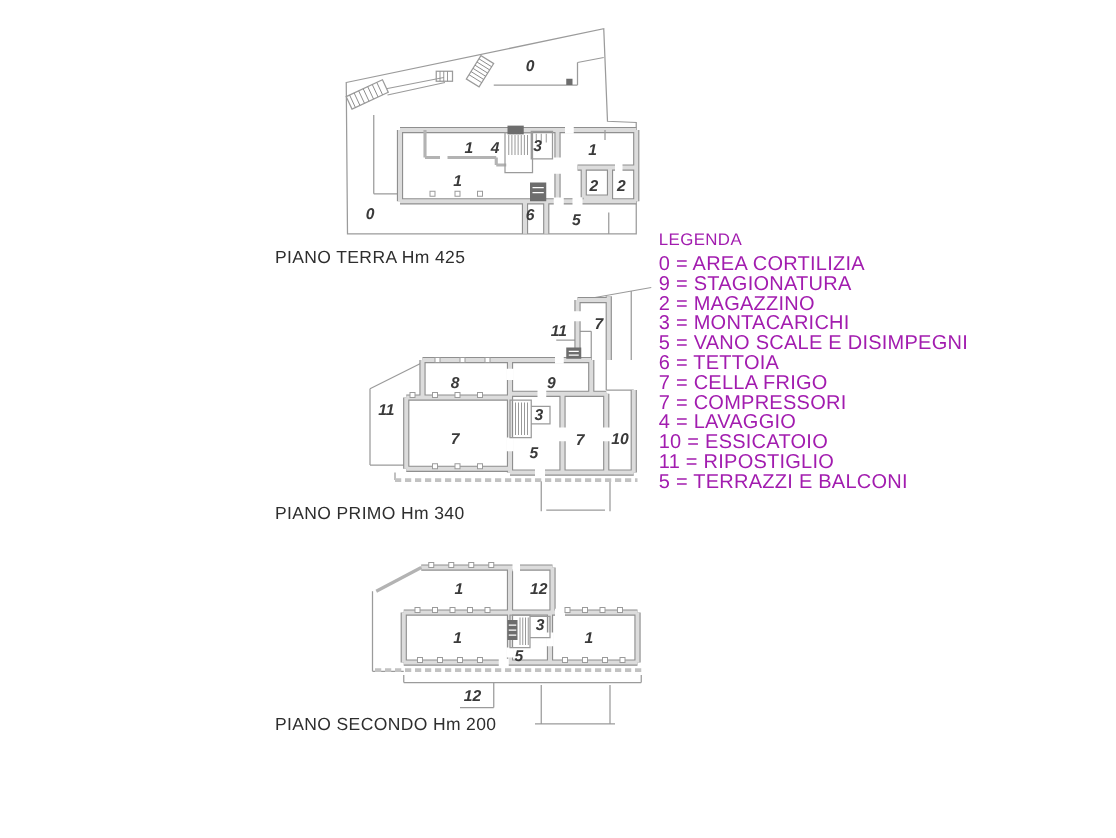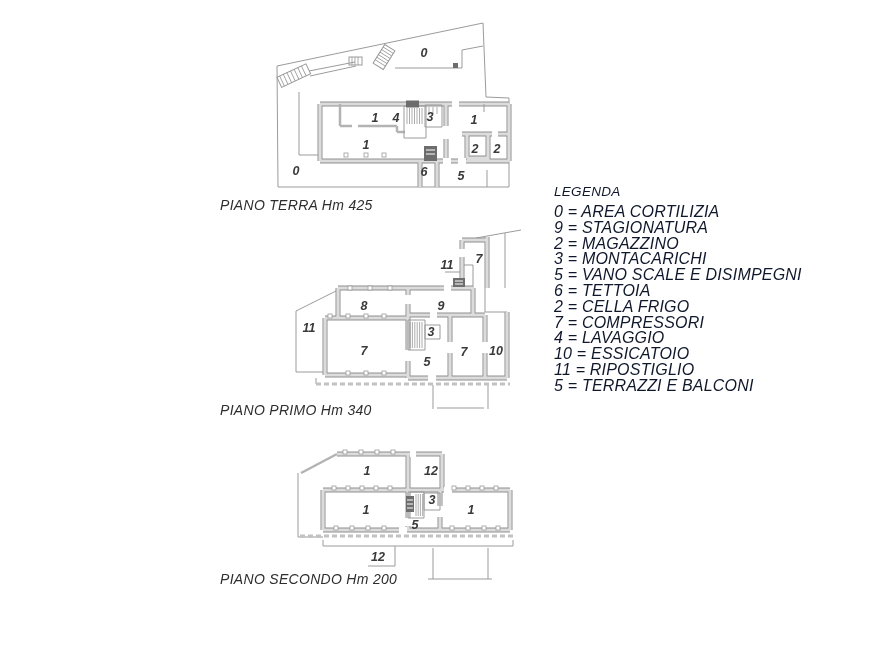--- a/index.html
+++ b/index.html
@@ -18,24 +18,24 @@
   .bc{stroke:#c2c2c2;stroke-width:3;fill:none;stroke-dasharray:5 3;}
   .ht{stroke:#8a8a8a;stroke-width:0.7;fill:none;}
   .dk{fill:#6d6d6d;stroke:none;}
   .wht{stroke:#ffffff;stroke-width:1;fill:none;}
   .pl{fill:#ffffff;stroke:#9b9b9b;stroke-width:0.8;}
   .lbl{
     font-family:"Liberation Sans",sans-serif;font-size:12.5px;font-style:italic;
     font-weight:bold;fill:#3a3a3a;text-anchor:middle;
   }
   .plan-title{
-    position:absolute;font-style:italic;font-size:14px;color:#2e2e2e;
+    position:absolute;font-size:14px;color:#2e2e2e;
     white-space:nowrap;letter-spacing:0.3px;
   }
-  .legend{position:absolute;left:554px;top:183px;color:#0f172a;font-style:italic;}
+  .legend{position:absolute;left:527px;top:183px;color:#a21caf;}
   .legend-title{font-size:13.5px;line-height:18px;margin-bottom:3px;letter-spacing:0.3px;}
   .legend-row{font-size:16px;line-height:15.8px;white-space:nowrap;letter-spacing:0.2px;}
 </style>
 </head>
 <body>
 
 <div class="sheet">
 
   <svg class="plan" style="left:268px;top:16px;" width="250" height="176" viewBox="268 16 250 176">
     <defs>
@@ -239,21 +239,21 @@
   <div class="plan-title" style="left:220px;top:571px;">PIANO SECONDO Hm 200</div>
 
   <div class="legend">
     <div class="legend-title">LEGENDA</div>
     <div class="legend-row">0 = AREA CORTILIZIA</div>
     <div class="legend-row">9 = STAGIONATURA</div>
     <div class="legend-row">2 = MAGAZZINO</div>
     <div class="legend-row">3 = MONTACARICHI</div>
     <div class="legend-row">5 = VANO SCALE E DISIMPEGNI</div>
     <div class="legend-row">6 = TETTOIA</div>
-    <div class="legend-row">2 = CELLA FRIGO</div>
+    <div class="legend-row">7 = CELLA FRIGO</div>
     <div class="legend-row">7 = COMPRESSORI</div>
     <div class="legend-row">4 = LAVAGGIO</div>
     <div class="legend-row">10 = ESSICATOIO</div>
     <div class="legend-row">11 = RIPOSTIGLIO</div>
     <div class="legend-row">5 = TERRAZZI E BALCONI</div>
   </div>
 
 </div>
 
 </body></html>

